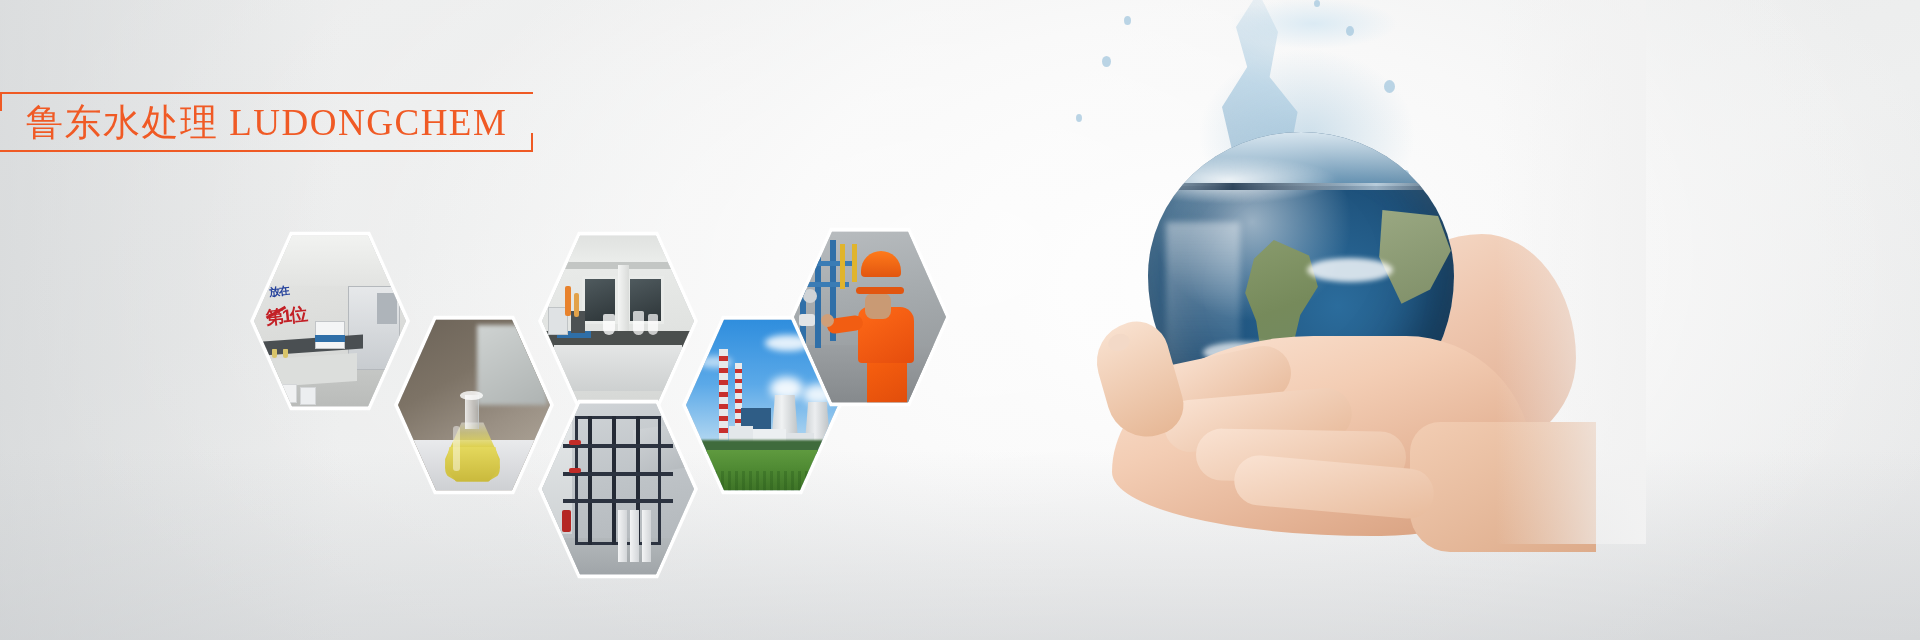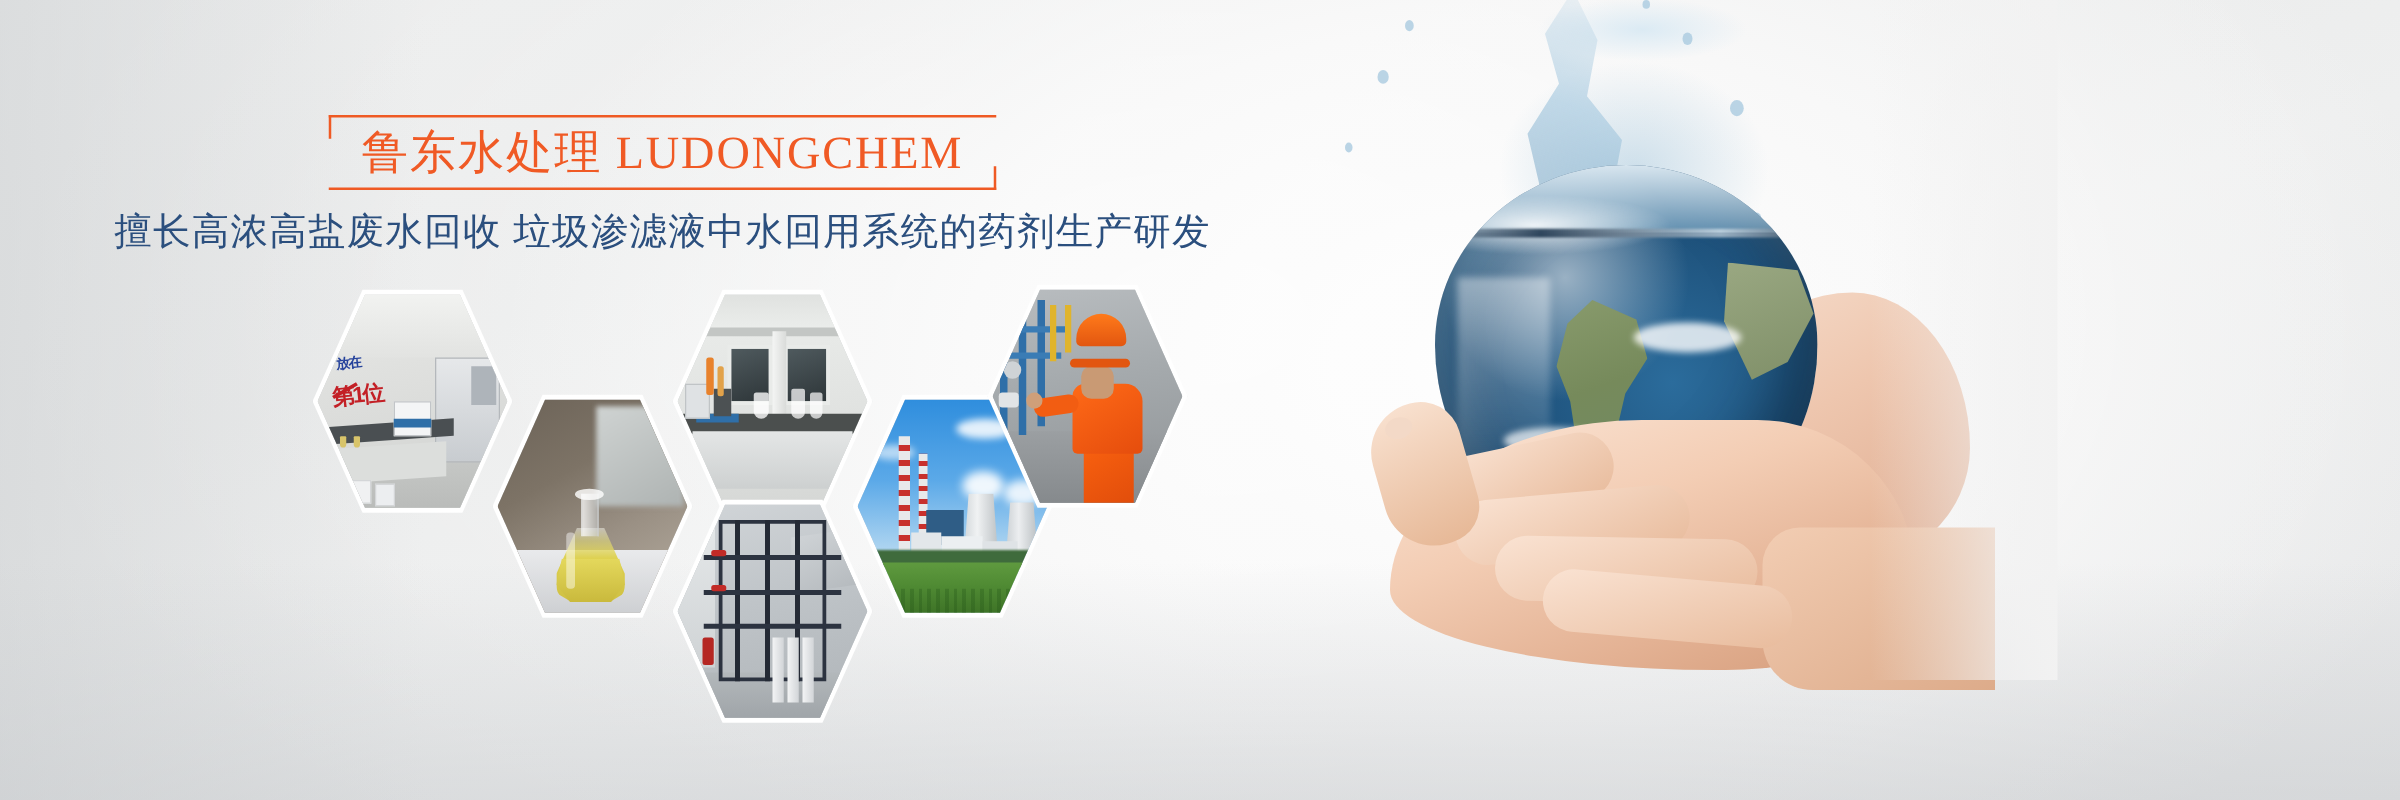--- a/index.html
+++ b/index.html
@@ -30,21 +30,20 @@
     background:linear-gradient(90deg, rgba(205,208,210,.55) 0%, rgba(205,208,210,0) 100%);
   }
   .bg-bottom-shade {
     position:absolute; left:0; bottom:0; width:1920px; height:190px;
     background:linear-gradient(0deg, rgba(198,201,204,.5) 0%, rgba(198,201,204,0) 100%);
   }
 
   
   #headline-block {
     position:absolute; left:0; top:92px; width:1060px;
-    text-align:center;
   }
   #title-frame {
     display:inline-block;
     position:relative;
     padding:6px 26px 4px 26px;
   }
   #title-frame .rule-top,
   #title-frame .rule-bot {
     position:absolute; left:0; right:0; height:2px;
     background:#ef5a24;
@@ -355,21 +354,20 @@
   <div id="headline-block">
 
     <div id="title-frame">
       <span class="rule-top"></span>
       <span class="rule-bot"></span>
       <span class="tick-l"></span>
       <span class="tick-r"></span>
       <div id="main-title">鲁东水处理 LUDONGCHEM</div>
     </div>
 
-    <div id="subtitle">擅长高浓高盐废水回收 垃圾渗滤液中水回用系统的药剂生产研发</div>
   </div>
 
   <div id="hex-cluster">
 
     <div class="hex" id="hex-lab-office">
       <div class="plate"></div>
       <div class="photo">
         <div class="p1-wall"></div>
         <div class="p1-ceil"></div>
         <div class="p1-floor"></div>

